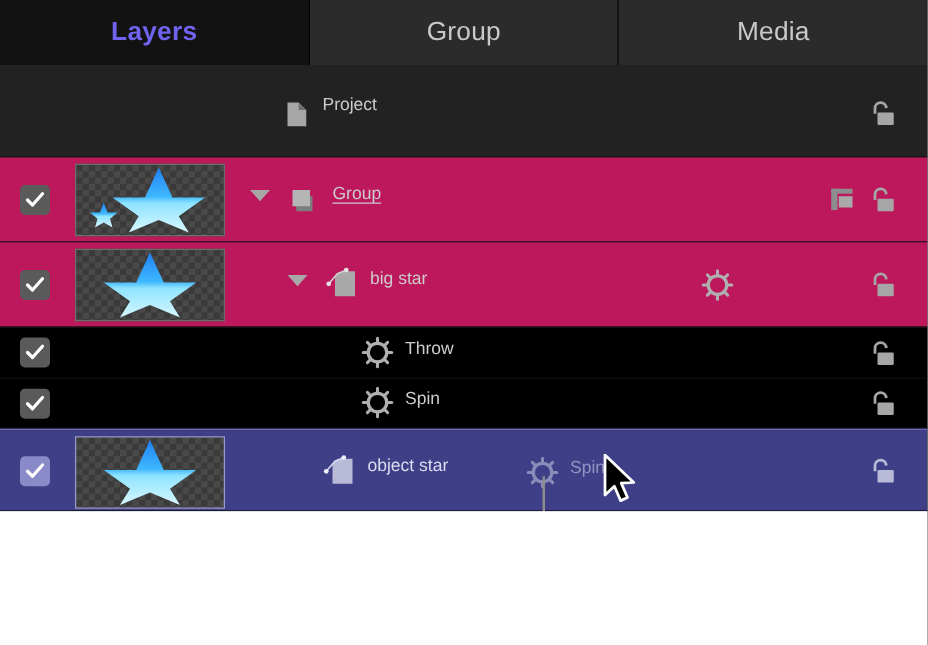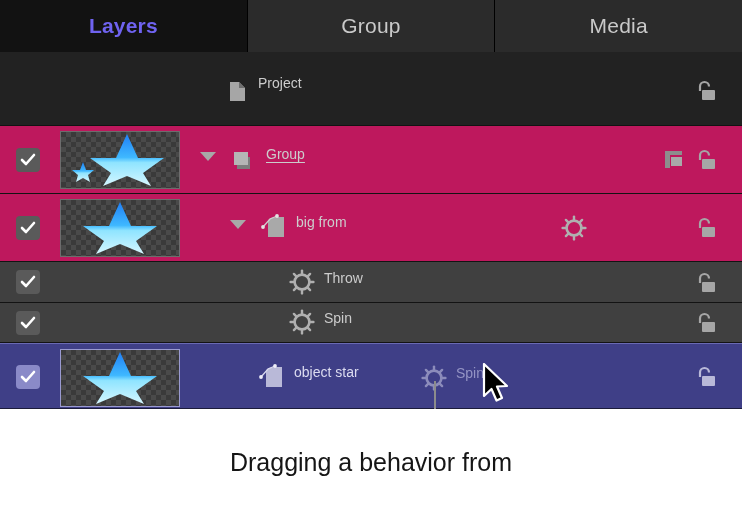--- a/index.html
+++ b/index.html
@@ -17,21 +17,21 @@
        border-right:1px solid #000;box-sizing:border-box;}
   .tab:last-child{border-right:none;}
   .tab.active{background:#121212;color:#6f63f0;font-weight:bold;}
 
   
   .list{position:absolute;left:0;top:52px;width:742px;height:357px;background:#232323;}
   .row{position:absolute;left:0;width:742px;box-sizing:border-box;
        border-bottom:1px solid #131313;display:flex;align-items:center;}
   .row.project{background:#222222;}
   .row.item{background:#be185d;}
-  .row.behavior{background:#404040;}
+  .row.behavior{background:#000000;}
   .row.selected{background:#3f3f87;border-bottom:1px solid #1b1b3a;border-top:1px solid #6a6ab4;}
 
   
   .cb{position:absolute;left:16px;width:24px;height:24px;border-radius:4px;background:#5a5a5a;
       display:flex;align-items:center;justify-content:center;}
   .cb.sel{background:#8a8ac8;}
   .cb svg{display:block;}
 
   
   .thumb{position:absolute;left:60px;width:120px;height:58px;box-sizing:border-box;
@@ -165,21 +165,21 @@
       </span>
       <span class="tri" style="left:230px;top:26px;"></span>
       <span class="ic" style="left:260px;top:19px;width:28px;height:28px;">
         <svg width="28" height="28" viewBox="0 0 28 28">
           <path d="M8 9 C8 5 12 4 20 4 L24 4 L24 24 L8 24 Z" fill="#a9a9a9"></path>
           <path d="M3 14 L10 6 L17 3" fill="none" stroke="#cfcfcf" stroke-width="1.3"></path>
           <circle cx="3" cy="14" r="1.9" fill="#e3e3e3"></circle>
           <circle cx="17" cy="3" r="1.9" fill="#e3e3e3"></circle>
         </svg>
       </span>
-      <span class="label" style="left:296px;top:20px;">big from</span>
+      <span class="label" style="left:296px;top:20px;">big star</span>
       <span class="ic" style="left:560px;top:20px;width:28px;height:28px;">
         <svg width="28" height="28" viewBox="0 0 28 28">
           <g fill="none" stroke="#b0b0b0" stroke-width="2.6">
             <circle cx="14" cy="14" r="7.4"></circle>
           </g>
           <g stroke="#b0b0b0" stroke-width="2.4" stroke-linecap="round">
             <line x1="14" y1="2.6" x2="14" y2="6"></line>
               <line x1="14" y1="22" x2="14" y2="25.4"></line>
             <line x1="2.6" y1="14" x2="6" y2="14"></line>
               <line x1="22" y1="14" x2="25.4" y2="14"></line>
@@ -315,16 +315,15 @@
 
   <div class="callout-line"></div>
 
   <span class="cursor">
     <svg width="30" height="42" viewBox="0 0 30 42">
       <path d="M2 1 L2 33 L9.5 26 L14.5 37.5 L20 35 L15 23.5 L25 23 Z" fill="#000000" stroke="#ffffff" stroke-width="2.2" stroke-linejoin="round"></path>
     </svg>
   </span>
 
   <div class="caption">
-    <span>Dragging a behavior from</span>
   </div>
 
 </div>
 
 </body></html>

